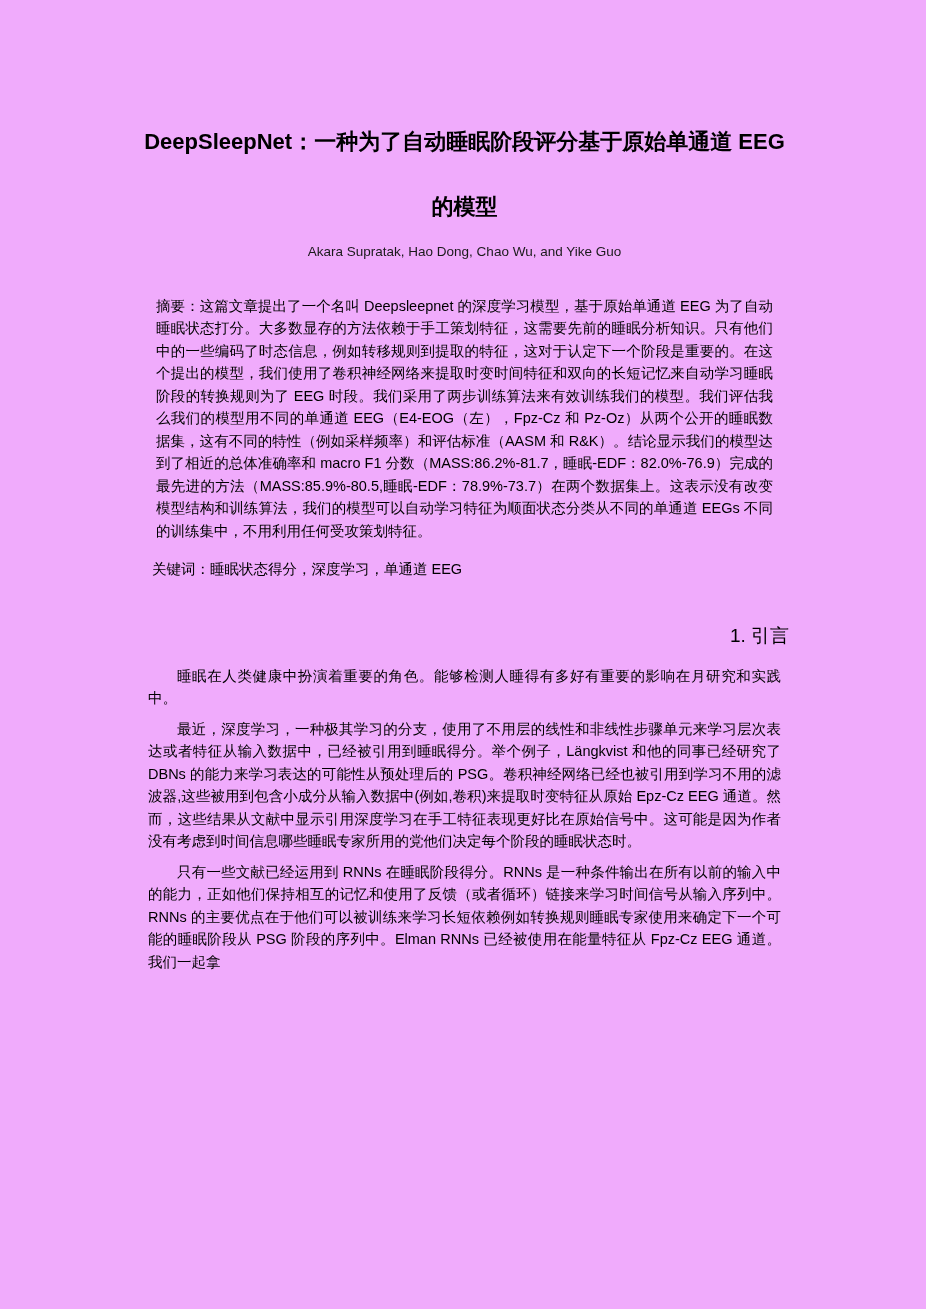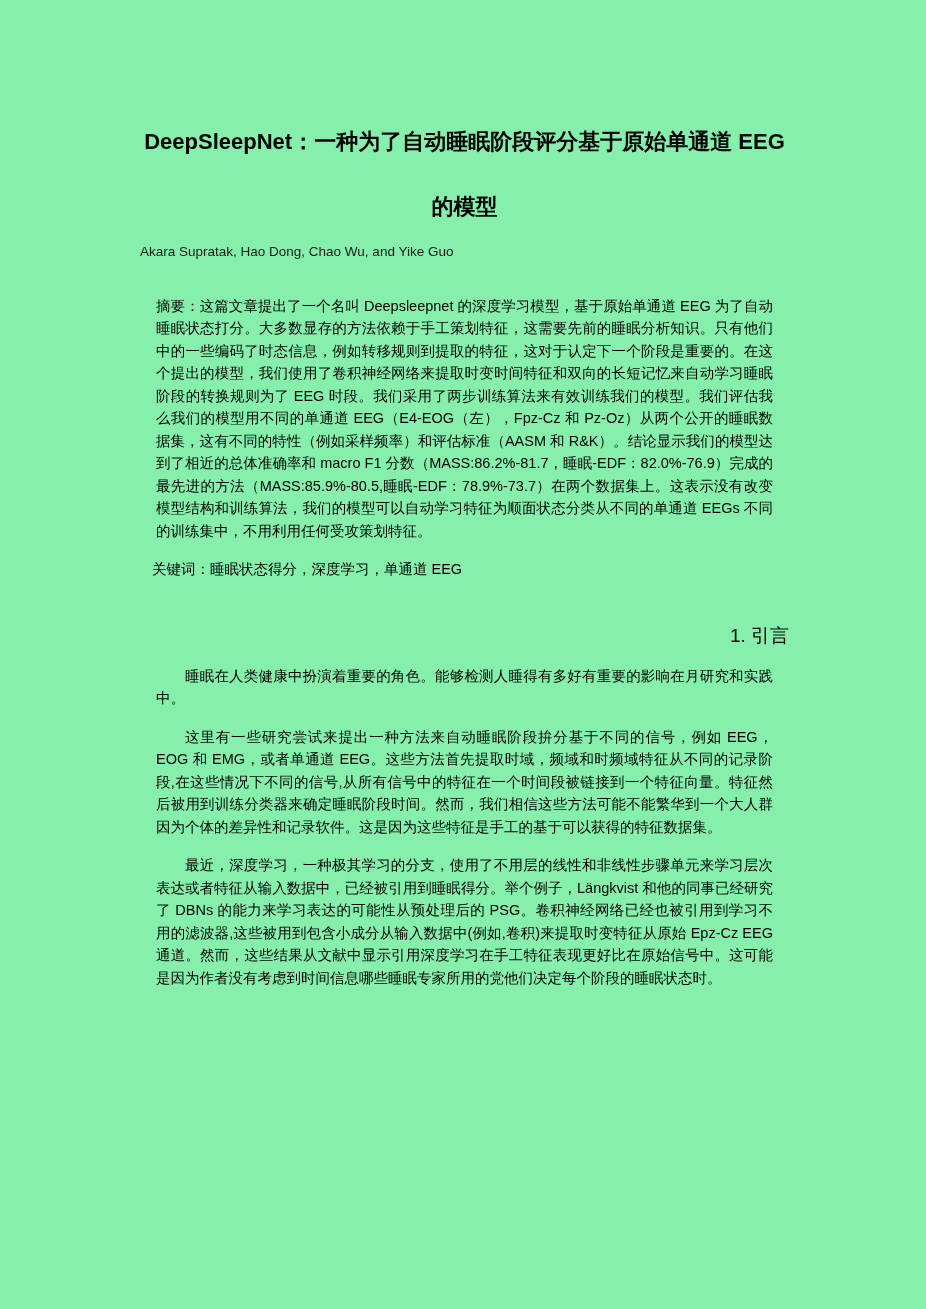--- a/index.html
+++ b/index.html
@@ -10,35 +10,35 @@
   body {
     width: 926px;
     height: 1309px;
     font-family: "Liberation Sans", sans-serif;
     color: #000000;
     overflow: hidden;
   }
   .page {
     width: 926px;
     height: 1309px;
-    background: #86efac;
+    background: #f0abfc;
     box-sizing: border-box;
     padding: 110px 137px 40px 140px;
   }
   .title {
     font-size: 22px;
     font-weight: 700;
     text-align: center;
     line-height: 2.95;
     margin: 0 0 4px 0;
   }
   .title .t-line { display: block; }
   .authors {
     font-size: 13.5px;
-    text-align: left;
+    text-align: center;
     margin: 0 0 36px 0;
     color: #1a1a1a;
   }
   .body-text {
     font-size: 14.5px;
     line-height: 22.5px;
     text-align: justify;
   }
   .abstract {
     margin: 16px;
@@ -46,21 +46,21 @@
   .keywords {
     margin: 12px;
   }
   .section-heading {
     font-size: 19px;
     font-weight: 400;
     margin: 42px 0 16px 0;
     text-align: right;
   }
   .intro p {
-    margin: 16px;
+    margin: 8px;
     text-indent: 2em;
   }
 </style>
 </head>
 <body>
 
 <div class="page">
 
   <h1 class="title">
     <span class="t-line">DeepSleepNet：一种为了自动睡眠阶段评分基于原始单通道 EEG</span>
@@ -71,17 +71,17 @@
 
   <div class="body-text">
     <p class="abstract">摘要：这篇文章提出了一个名叫 Deepsleepnet 的深度学习模型，基于原始单通道 EEG 为了自动睡眠状态打分。大多数显存的方法依赖于手工策划特征，这需要先前的睡眠分析知识。只有他们中的一些编码了时态信息，例如转移规则到提取的特征，这对于认定下一个阶段是重要的。在这个提出的模型，我们使用了卷积神经网络来提取时变时间特征和双向的长短记忆来自动学习睡眠阶段的转换规则为了 EEG 时段。我们采用了两步训练算法来有效训练我们的模型。我们评估我么我们的模型用不同的单通道 EEG（E4-EOG（左），Fpz-Cz 和 Pz-Oz）从两个公开的睡眠数据集，这有不同的特性（例如采样频率）和评估标准（AASM 和 R&amp;K）。结论显示我们的模型达到了相近的总体准确率和 macro F1 分数（MASS:86.2%-81.7，睡眠-EDF：82.0%-76.9）完成的最先进的方法（MASS:85.9%-80.5,睡眠-EDF：78.9%-73.7）在两个数据集上。这表示没有改变模型结构和训练算法，我们的模型可以自动学习特征为顺面状态分类从不同的单通道 EEGs 不同的训练集中，不用利用任何受攻策划特征。</p>
     <p class="keywords">关键词：睡眠状态得分，深度学习，单通道 EEG</p>
   </div>
 
   <h2 class="section-heading">1. 引言</h2>
 
   <div class="body-text intro">
     <p>睡眠在人类健康中扮演着重要的角色。能够检测人睡得有多好有重要的影响在月研究和实践中。</p>
-    <p>这里有一些研究尝试来提出一种方法来自动睡眠阶段拚分基于不同的信号，例如 EEG，EOG 和 EMG，或者单通道 EEG。这些方法首先提取时域，频域和时频域特征从不同的记录阶段,在这些情况下不同的信号,从所有信号中的特征在一个时间段被链接到一个特征向量。特征然后被用到训练分类器来确定睡眠阶段时间。然而，我们相信这些方法可能不能繁华到一个大人群因为个体的差异性和记录软件。这是因为这些特征是手工的基于可以获得的特征数据集。</p>
     <p>最近，深度学习，一种极其学习的分支，使用了不用层的线性和非线性步骤单元来学习层次表达或者特征从输入数据中，已经被引用到睡眠得分。举个例子，Längkvist 和他的同事已经研究了 DBNs 的能力来学习表达的可能性从预处理后的 PSG。卷积神经网络已经也被引用到学习不用的滤波器,这些被用到包含小成分从输入数据中(例如,卷积)来提取时变特征从原始 Epz-Cz EEG 通道。然而，这些结果从文献中显示引用深度学习在手工特征表现更好比在原始信号中。这可能是因为作者没有考虑到时间信息哪些睡眠专家所用的党他们决定每个阶段的睡眠状态时。</p>
+    <p>只有一些文献已经运用到 RNNs 在睡眠阶段得分。RNNs 是一种条件输出在所有以前的输入中的能力，正如他们保持相互的记忆和使用了反馈（或者循环）链接来学习时间信号从输入序列中。RNNs 的主要优点在于他们可以被训练来学习长短依赖例如转换规则睡眠专家使用来确定下一个可能的睡眠阶段从 PSG 阶段的序列中。Elman RNNs 已经被使用在能量特征从 Fpz-Cz EEG 通道。我们一起拿</p>
   </div>
 
 </div>
 
 </body></html>

